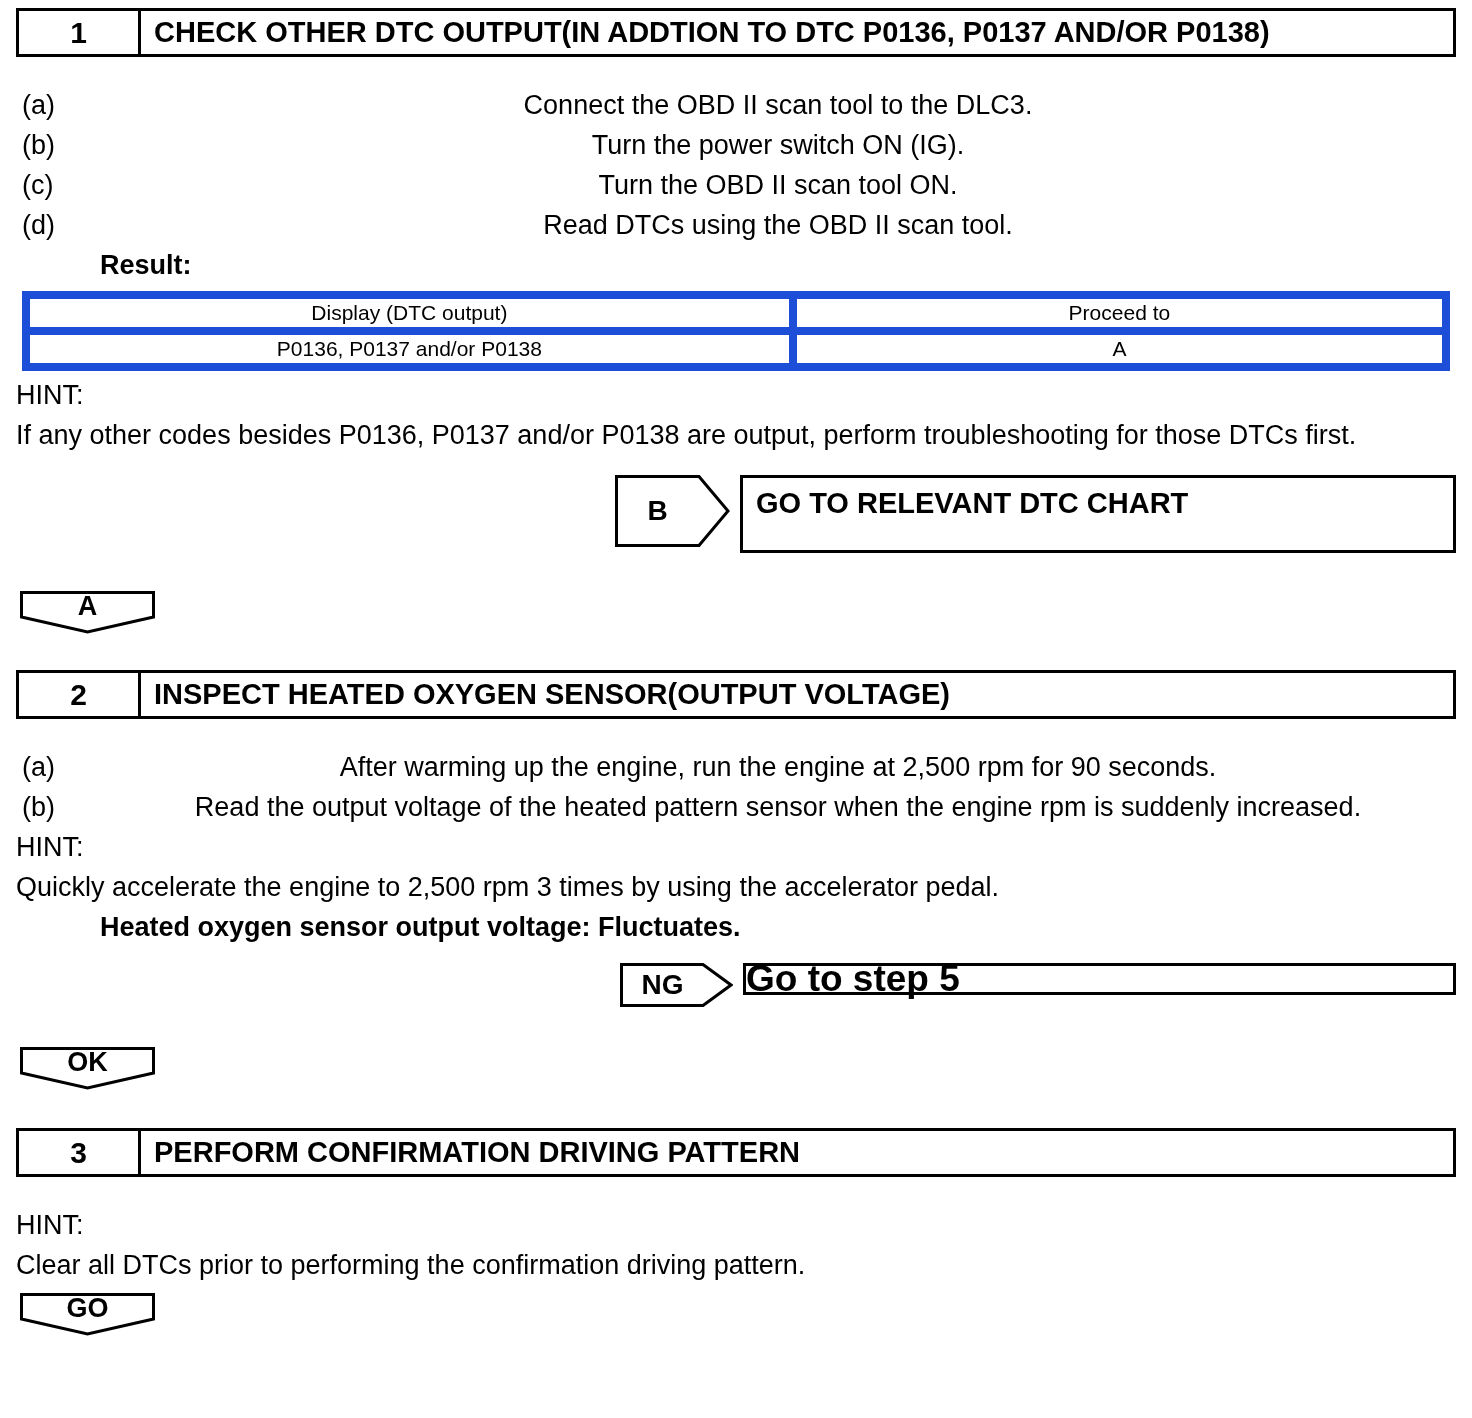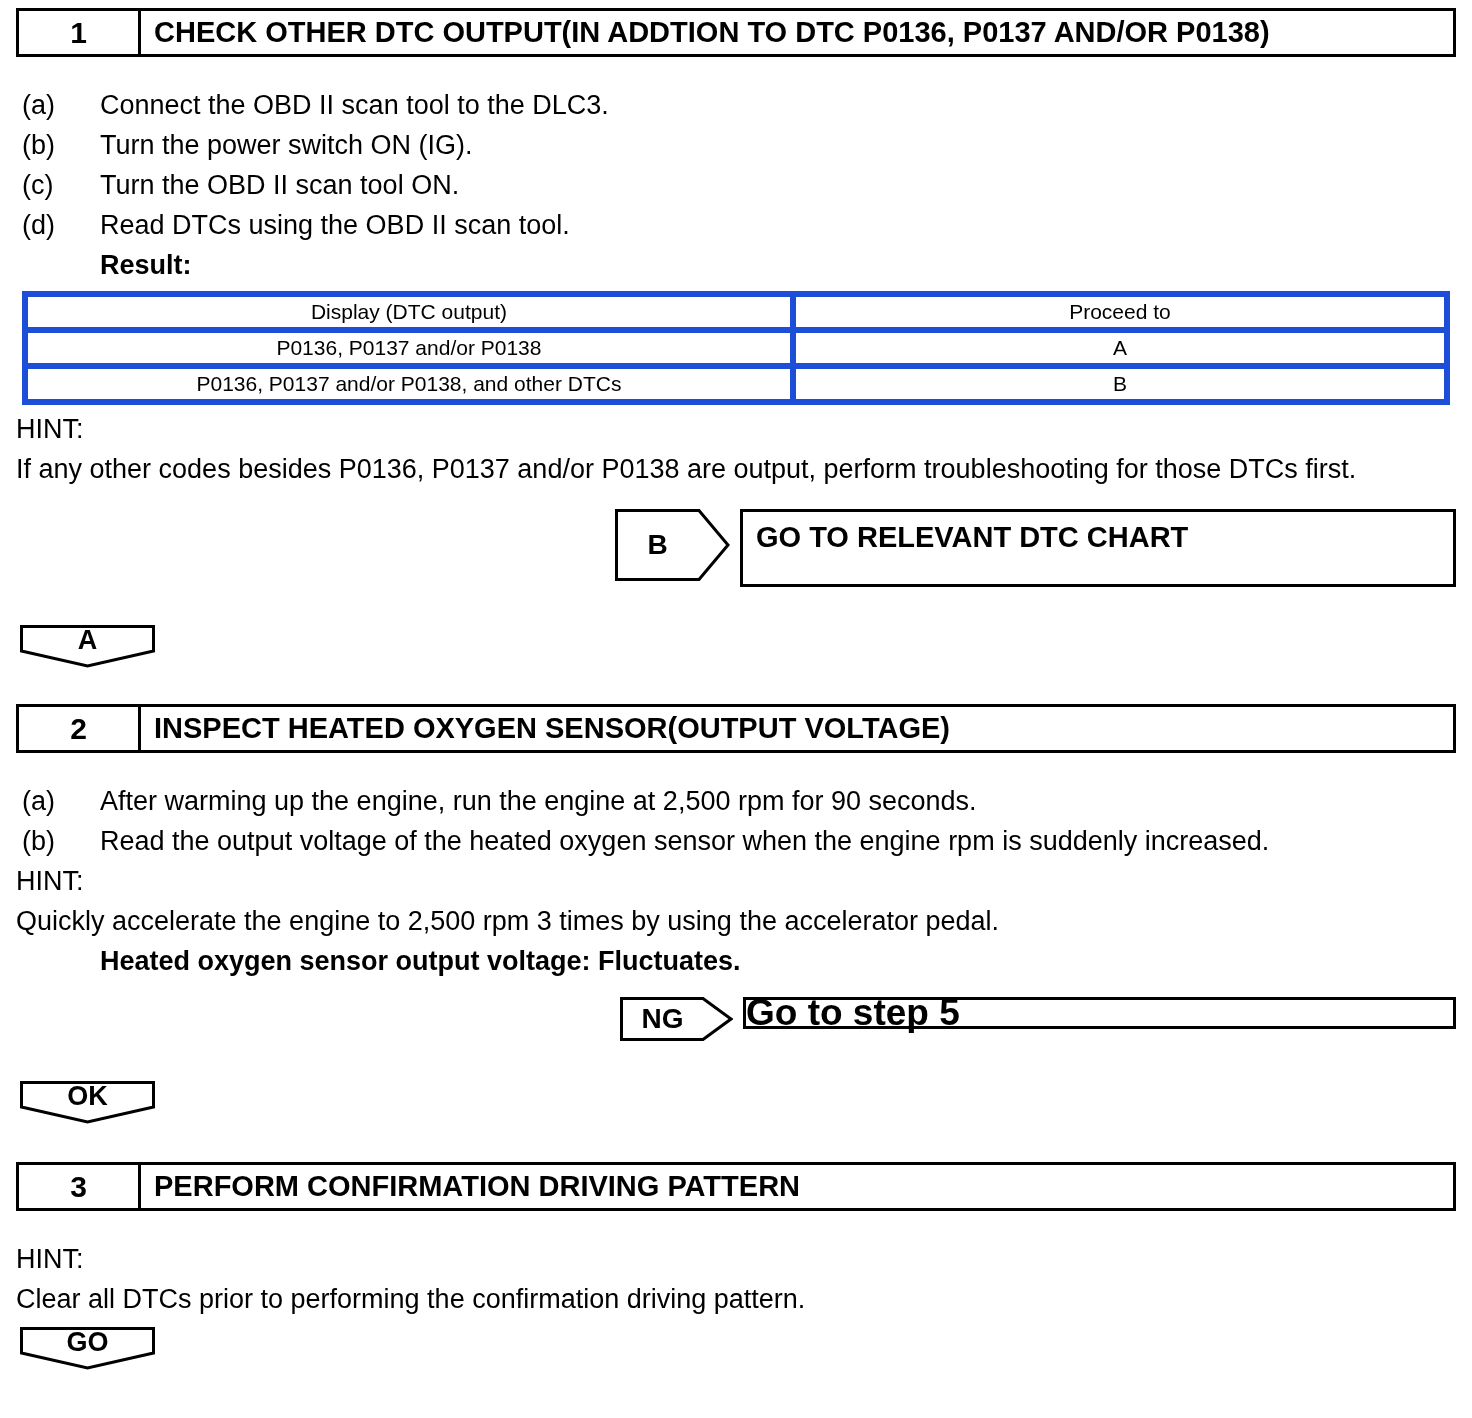--- a/index.html
+++ b/index.html
@@ -13,27 +13,27 @@
   .page { padding:8px 16px 0 16px; }
 
   
   .step-header { display:flex; border:3px solid #000; height:49px; margin-bottom:28px; background:#fff; }
   .step-num { width:122px; flex:none; border-right:3px solid #000; display:flex; align-items:center; justify-content:center; font-weight:bold; font-size:30px; }
   .step-title { flex:1; display:flex; align-items:center; padding-left:13px; font-weight:bold; font-size:29px; white-space:nowrap; overflow:hidden; }
 
   
   .list-item { display:flex; margin-left:6px; font-size:27px; line-height:40px; }
   .list-label { width:78px; flex:none; }
-  .list-text { flex:1; }
+  .list-text { flex:1;text-align:center; }
 
   .bold-line { margin-left:84px; font-size:27px; line-height:40px; font-weight:bold; }
 
   
   .dtc-table { border-collapse:collapse; margin:6px 6px 4px 6px; width:1428px; table-layout:fixed; }
-  .dtc-table td { border:6px solid #1d4ed8; height:36px; font-size:21px; text-align:center; vertical-align:middle; padding:0 6px; background:#fff; }
+  .dtc-table td { border:8px solid #1d4ed8; height:36px; font-size:21px; text-align:center; vertical-align:middle; padding:0 6px; background:#fff; }
   .dtc-table .col-left { width:54%; }
 
   .hint-label { font-size:27px; line-height:40px; }
   .hint-text { font-size:27px; line-height:40px; }
 
   
   .connector-row { display:flex; align-items:flex-start; }
   .row-b  { margin-left:599px; margin-top:20px; }
   .row-ng { margin-left:604px; margin-top:16px; }
   .gap { width:10px; flex:none; }
@@ -90,24 +90,20 @@
   <table class="dtc-table">
     <tbody>
       <tr>
         <td class="col-left">Display (DTC output)</td>
         <td>Proceed to</td>
       </tr>
       <tr>
         <td>P0136, P0137 and/or P0138</td>
         <td>A</td>
       </tr>
-      <tr>
-        <td>P0136, P0137 and/or P0138, and other DTCs</td>
-        <td>B</td>
-      </tr>
     </tbody>
   </table>
 
   <div class="hint-label">HINT:</div>
   <div class="hint-text">If any other codes besides P0136, P0137 and/or P0138 are output, perform troubleshooting for those DTCs first.</div>
 
   <div class="connector-row row-b">
     <div class="pent-right pent-b">
       <svg width="115" height="72" viewBox="0 0 115 72">
         <polygon points="1.5,1.5 84,1.5 113,36 84,70.5 1.5,70.5" fill="#ffffff" stroke="#000000" stroke-width="3"></polygon>
@@ -129,21 +125,21 @@
     <div class="step-num">2</div>
     <div class="step-title">INSPECT HEATED OXYGEN SENSOR(OUTPUT VOLTAGE)</div>
   </div>
 
   <div class="list-item">
     <span class="list-label">(a)</span>
     <span class="list-text">After warming up the engine, run the engine at 2,500 rpm for 90 seconds.</span>
   </div>
   <div class="list-item">
     <span class="list-label">(b)</span>
-    <span class="list-text">Read the output voltage of the heated oxygen sensor when the engine rpm is suddenly increased.</span>
+    <span class="list-text">Read the output voltage of the heated pattern sensor when the engine rpm is suddenly increased.</span>
   </div>
   <div class="hint-label">HINT:</div>
   <div class="hint-text">Quickly accelerate the engine to 2,500 rpm 3 times by using the accelerator pedal.</div>
   <div class="bold-line">Heated oxygen sensor output voltage: Fluctuates.</div>
 
   <div class="connector-row row-ng">
     <div class="pent-right pent-ng">
       <svg width="113" height="44" viewBox="0 0 113 44">
         <polygon points="1.5,1.5 83,1.5 111,22 83,42.5 1.5,42.5" fill="#ffffff" stroke="#000000" stroke-width="3"></polygon>
       </svg>

